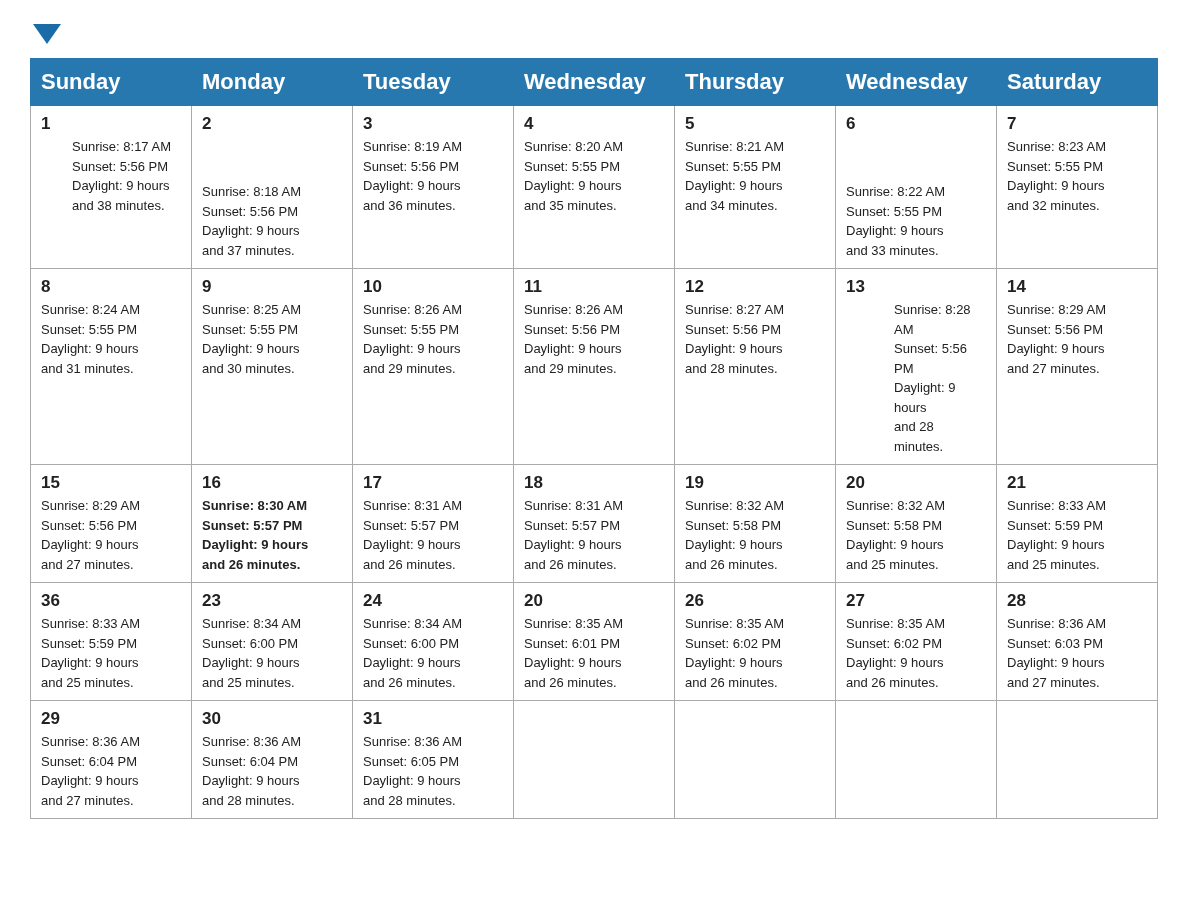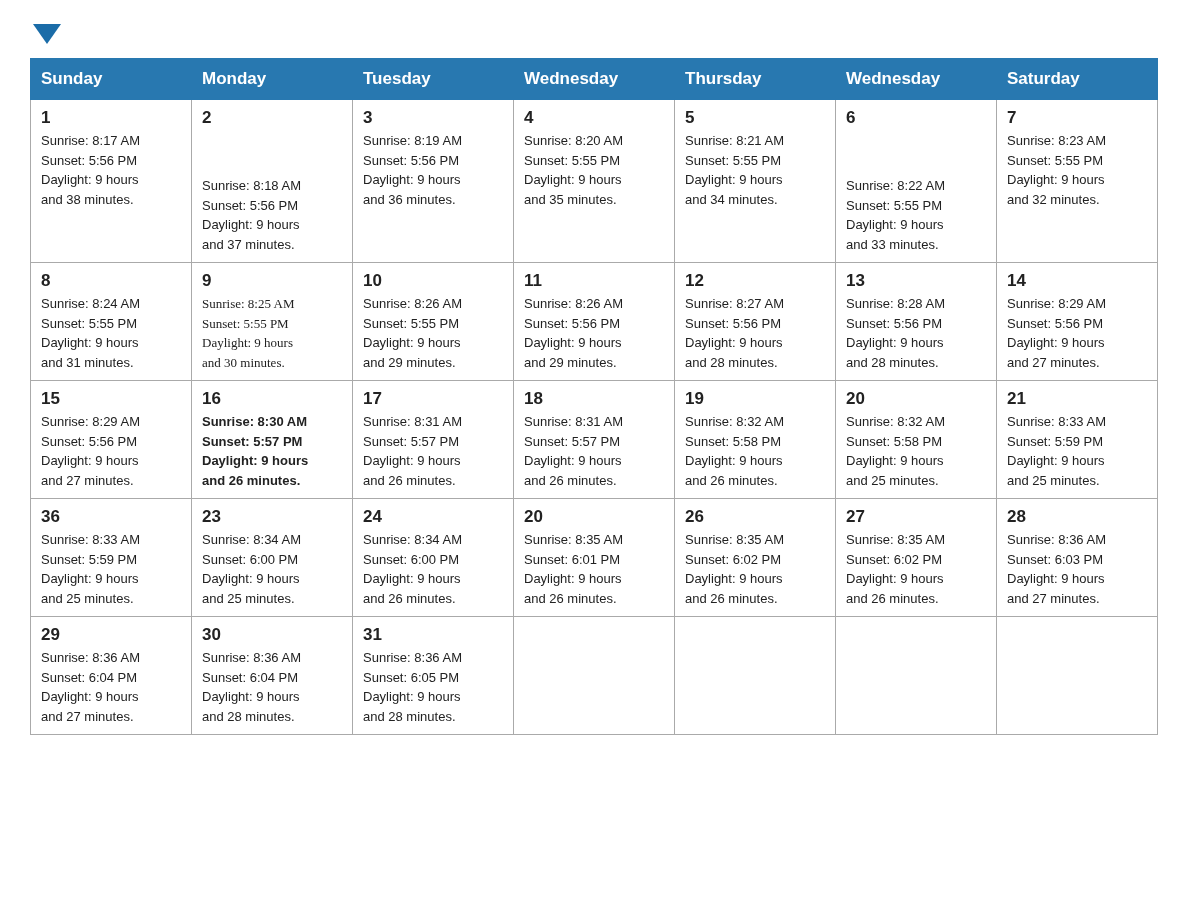--- a/index.html
+++ b/index.html
@@ -54,21 +54,21 @@
       margin-top: 2px;
     }
     table {
       width: 100%;
       border-collapse: collapse;
       table-layout: fixed;
     }
     thead tr th {
       background-color: #2878b0;
       color: #fff;
-      font-size: 17px;
+      font-size: 22px;
       font-weight: bold;
       padding: 10px 10px;
       text-align: left;
       border: 1px solid #2878b0;
     }
     tbody tr td {
       vertical-align: top;
       padding: 8px 10px;
       border: 1px solid #aaa;
       font-size: 13.5px;
@@ -132,21 +132,21 @@
         <th>Wednesday</th>
         <th>Thursday</th>
         <th>Wednesday</th>
         <th>Saturday</th>
       </tr>
   </thead>
   <tbody id="calendar-body">
       <tr>
         <td>
           <span class="day-num">1</span>
-          <div class="day-info" style="white-space: pre-line;">Sunrise: 8:17 AM
+          <div class="day-info" style="white-space: pre-line; margin-left: 31px;">Sunrise: 8:17 AM
 Sunset: 5:56 PM
 Daylight: 9 hours
 and 38 minutes.</div>
         </td>
         <td>
           <span class="day-num">2</span>
           <div class="day-info" style="white-space: pre-line; margin-top: 48px;">Sunrise: 8:18 AM
 Sunset: 5:56 PM
 Daylight: 9 hours
 and 37 minutes.</div>
@@ -190,21 +190,21 @@
       <tr>
         <td>
           <span class="day-num">8</span>
           <div class="day-info" style="white-space: pre-line;">Sunrise: 8:24 AM
 Sunset: 5:55 PM
 Daylight: 9 hours
 and 31 minutes.</div>
         </td>
         <td>
           <span class="day-num">9</span>
-          <div class="day-info" style="white-space: pre-line; font-family: Liberation Serif, serif;">Sunrise: 8:25 AM
+          <div class="day-info" style="white-space: pre-line;">Sunrise: 8:25 AM
 Sunset: 5:55 PM
 Daylight: 9 hours
 and 30 minutes.</div>
         </td>
         <td>
           <span class="day-num">10</span>
           <div class="day-info" style="white-space: pre-line;">Sunrise: 8:26 AM
 Sunset: 5:55 PM
 Daylight: 9 hours
 and 29 minutes.</div>
@@ -218,21 +218,21 @@
         </td>
         <td>
           <span class="day-num">12</span>
           <div class="day-info" style="white-space: pre-line;">Sunrise: 8:27 AM
 Sunset: 5:56 PM
 Daylight: 9 hours
 and 28 minutes.</div>
         </td>
         <td>
           <span class="day-num">13</span>
-          <div class="day-info" style="white-space: pre-line;">Sunrise: 8:28 AM
+          <div class="day-info" style="white-space: pre-line; margin-left: 48px;">Sunrise: 8:28 AM
 Sunset: 5:56 PM
 Daylight: 9 hours
 and 28 minutes.</div>
         </td>
         <td>
           <span class="day-num">14</span>
           <div class="day-info" style="white-space: pre-line;">Sunrise: 8:29 AM
 Sunset: 5:56 PM
 Daylight: 9 hours
 and 27 minutes.</div>

